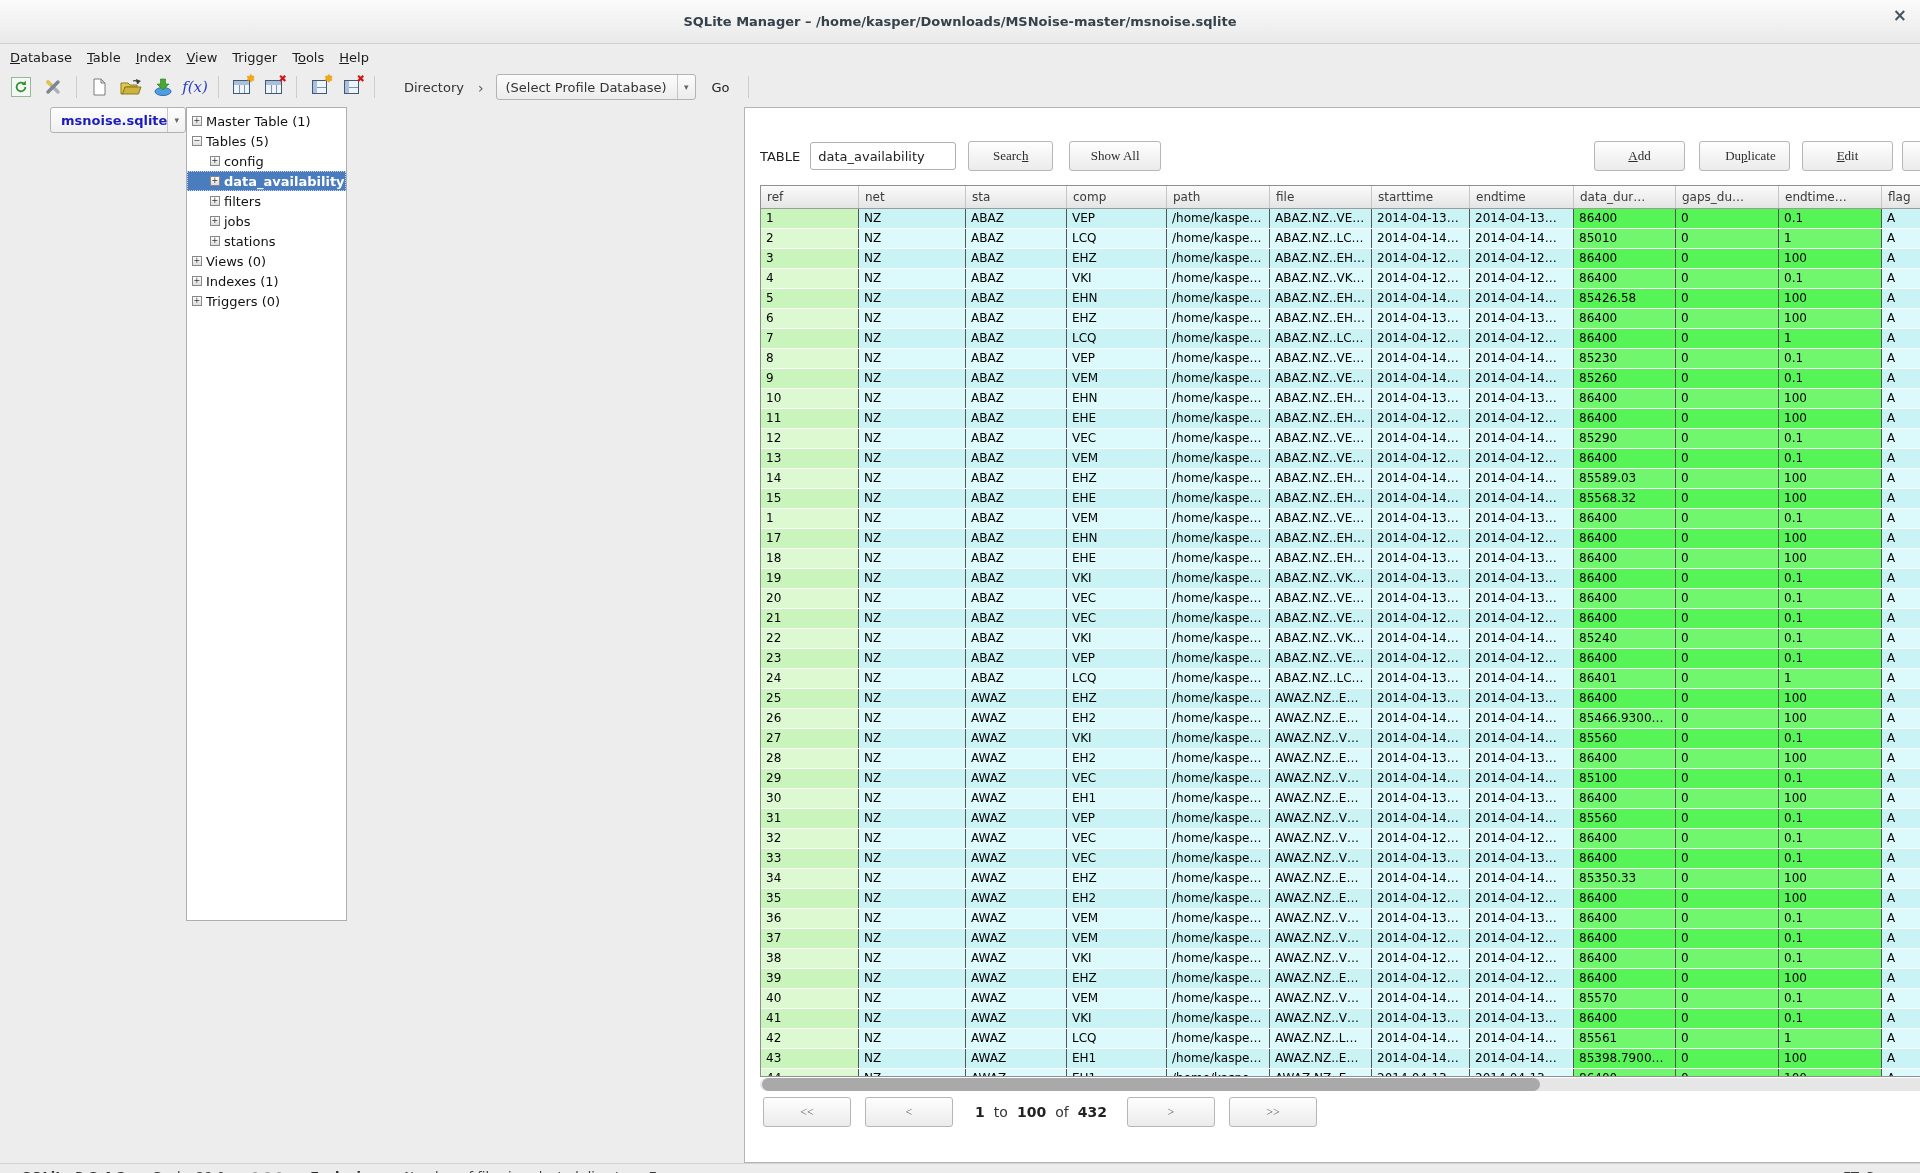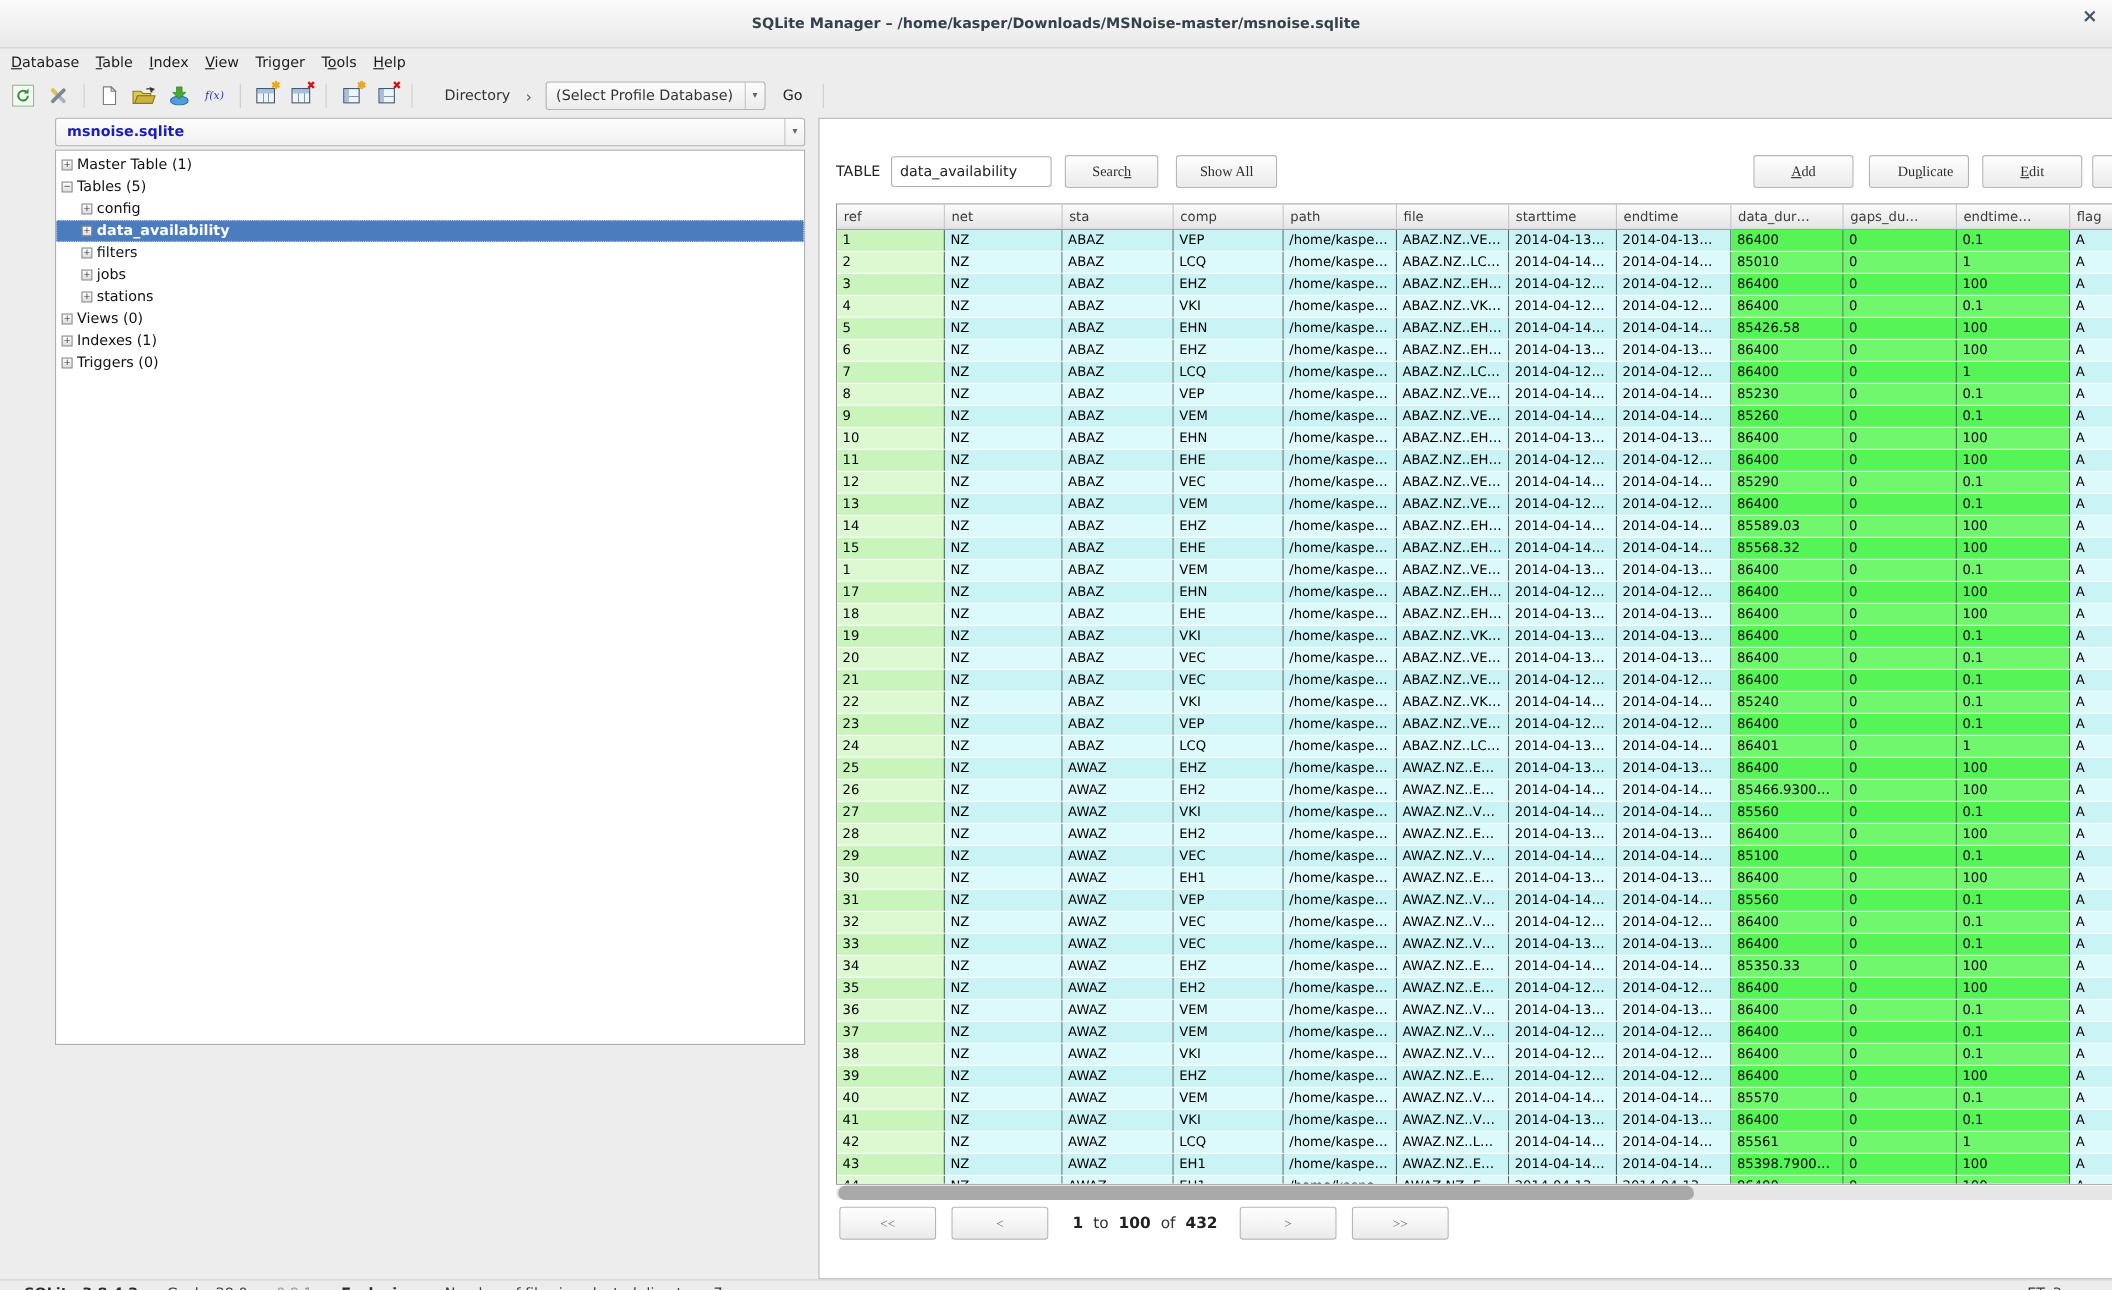--- a/index.html
+++ b/index.html
@@ -17,21 +17,21 @@
 
   
   .menubar { height:26px; flex:none; display:flex; align-items:center; padding-left:10px; font-size:13px; color:#1c1c1c; background:#ededed; }
   .menu-item { margin-right:15px; }
 
   
   .toolbar { height:34px; flex:none; display:flex; align-items:center; padding-left:8px; background:#ededed; }
   .tb-icon { width:26px; height:26px; display:flex; align-items:center; justify-content:center; margin-right:6px; position:relative; }
   .tb-sep { width:1px; height:22px; background:#cdcdcd; margin:0 9px 0 4px; flex:none; }
   .refresh-box { border:1px solid #9ab59a; background:#f3f8f3; width:20px; height:20px; display:flex; align-items:center; justify-content:center; }
-  .fx { font-family:"DejaVu Serif","Liberation Serif",serif; font-style:italic; color:#2b3bc4; font-size:10px; }
+  .fx { font-family:"DejaVu Serif","Liberation Serif",serif; font-style:italic; color:#2b3bc4; font-size:15px; }
   .tblicon { display:inline-block; width:17px; height:14px; border:1px solid #3f5a74; position:relative;
     background:
       linear-gradient(#a9c0d8,#a9c0d8) 0 0/100% 4px no-repeat,
       linear-gradient(90deg,transparent 0 5px,#7e94aa 5px 6px,transparent 6px 10px,#7e94aa 10px 11px,transparent 11px),
       #eef4fa; }
   .idxicon { display:inline-block; width:15px; height:14px; border:1px solid #3f5a74;
     background:
       linear-gradient(90deg,#a9c0d8 0 4px,transparent 4px) no-repeat,
       linear-gradient(transparent 0 6px,#7e94aa 6px 7px,transparent 7px),
       #eef4fa; }
@@ -43,21 +43,21 @@
   .combo { width:200px; height:26px; border:1px solid #b3b3b3; border-radius:3px;
     background:linear-gradient(#fcfcfc,#ececec); display:flex; align-items:center; padding:0 0 0 9px; font-size:13px; color:#333; }
   .combo-arrow { margin-left:auto; border-left:1px solid #c5c5c5; align-self:stretch; display:flex; align-items:center; padding:0 6px; }
   .combo-arrow::after { content:"▾"; font-size:9px; color:#666; }
   .go-label { margin-left:16px; margin-right:14px; font-size:13px; color:#222; }
 
   
   .main { flex:1; display:flex; padding:3px 10px 0 8px; gap:12px; align-items:flex-start; }
 
   
-  .sidebar { width:724px; flex:none; display:flex; flex-direction:column;padding-left:42px; }
+  .sidebar { width:724px; flex:none; display:flex; flex-direction:row;padding-left:42px; }
   .db-combo { height:26px; border:1px solid #b3b3b3; border-radius:3px; background:linear-gradient(#fdfdfd,#f0f0f0);
     display:flex; align-items:center; padding-left:10px; margin-bottom:3px; }
   .db-name { color:#1d1dbd; font-weight:bold; font-size:13px; }
   .tree { border:1px solid #aeaeae; background:#fff; height:814px; padding-top:3px; overflow:hidden; font-size:13px; }
   .tree-item { height:20px; display:flex; align-items:center; color:#111; border:1px solid transparent; }
   .tree-item.level-0 { padding-left:4px; }
   .tree-item.level-1 { padding-left:22px; }
   .tree-item.selected { background:#4a7cbe; color:#fff; font-weight:bold; border:1px dotted #c3d6ec; }
   .expander { width:10px; height:10px; flex:none; border:1px solid #878787; background:linear-gradient(#ffffff,#dddddd);
     font-size:8px; line-height:8px; text-align:center; color:#333; margin-right:4px; font-weight:normal; }

